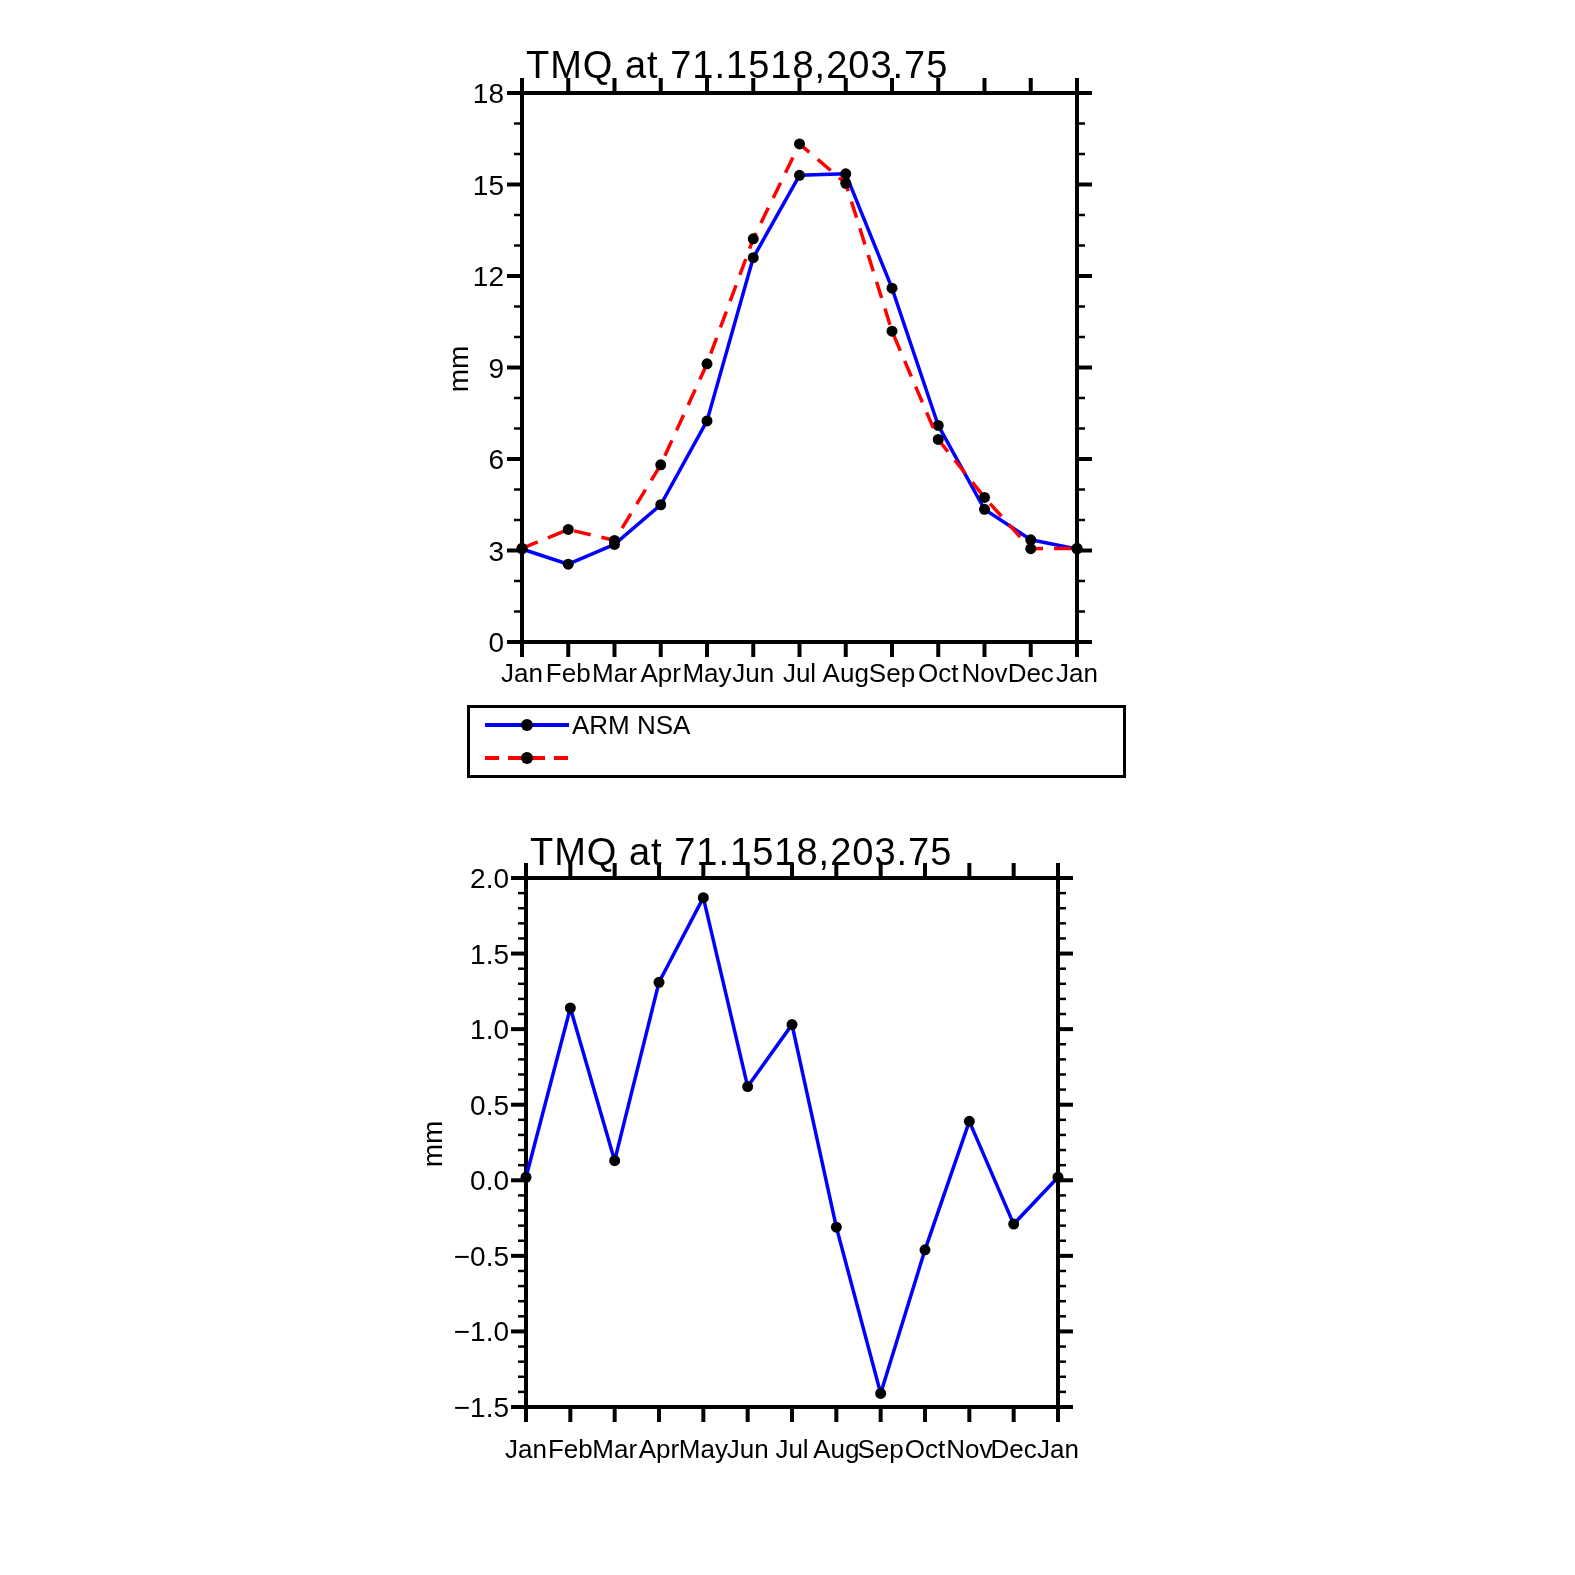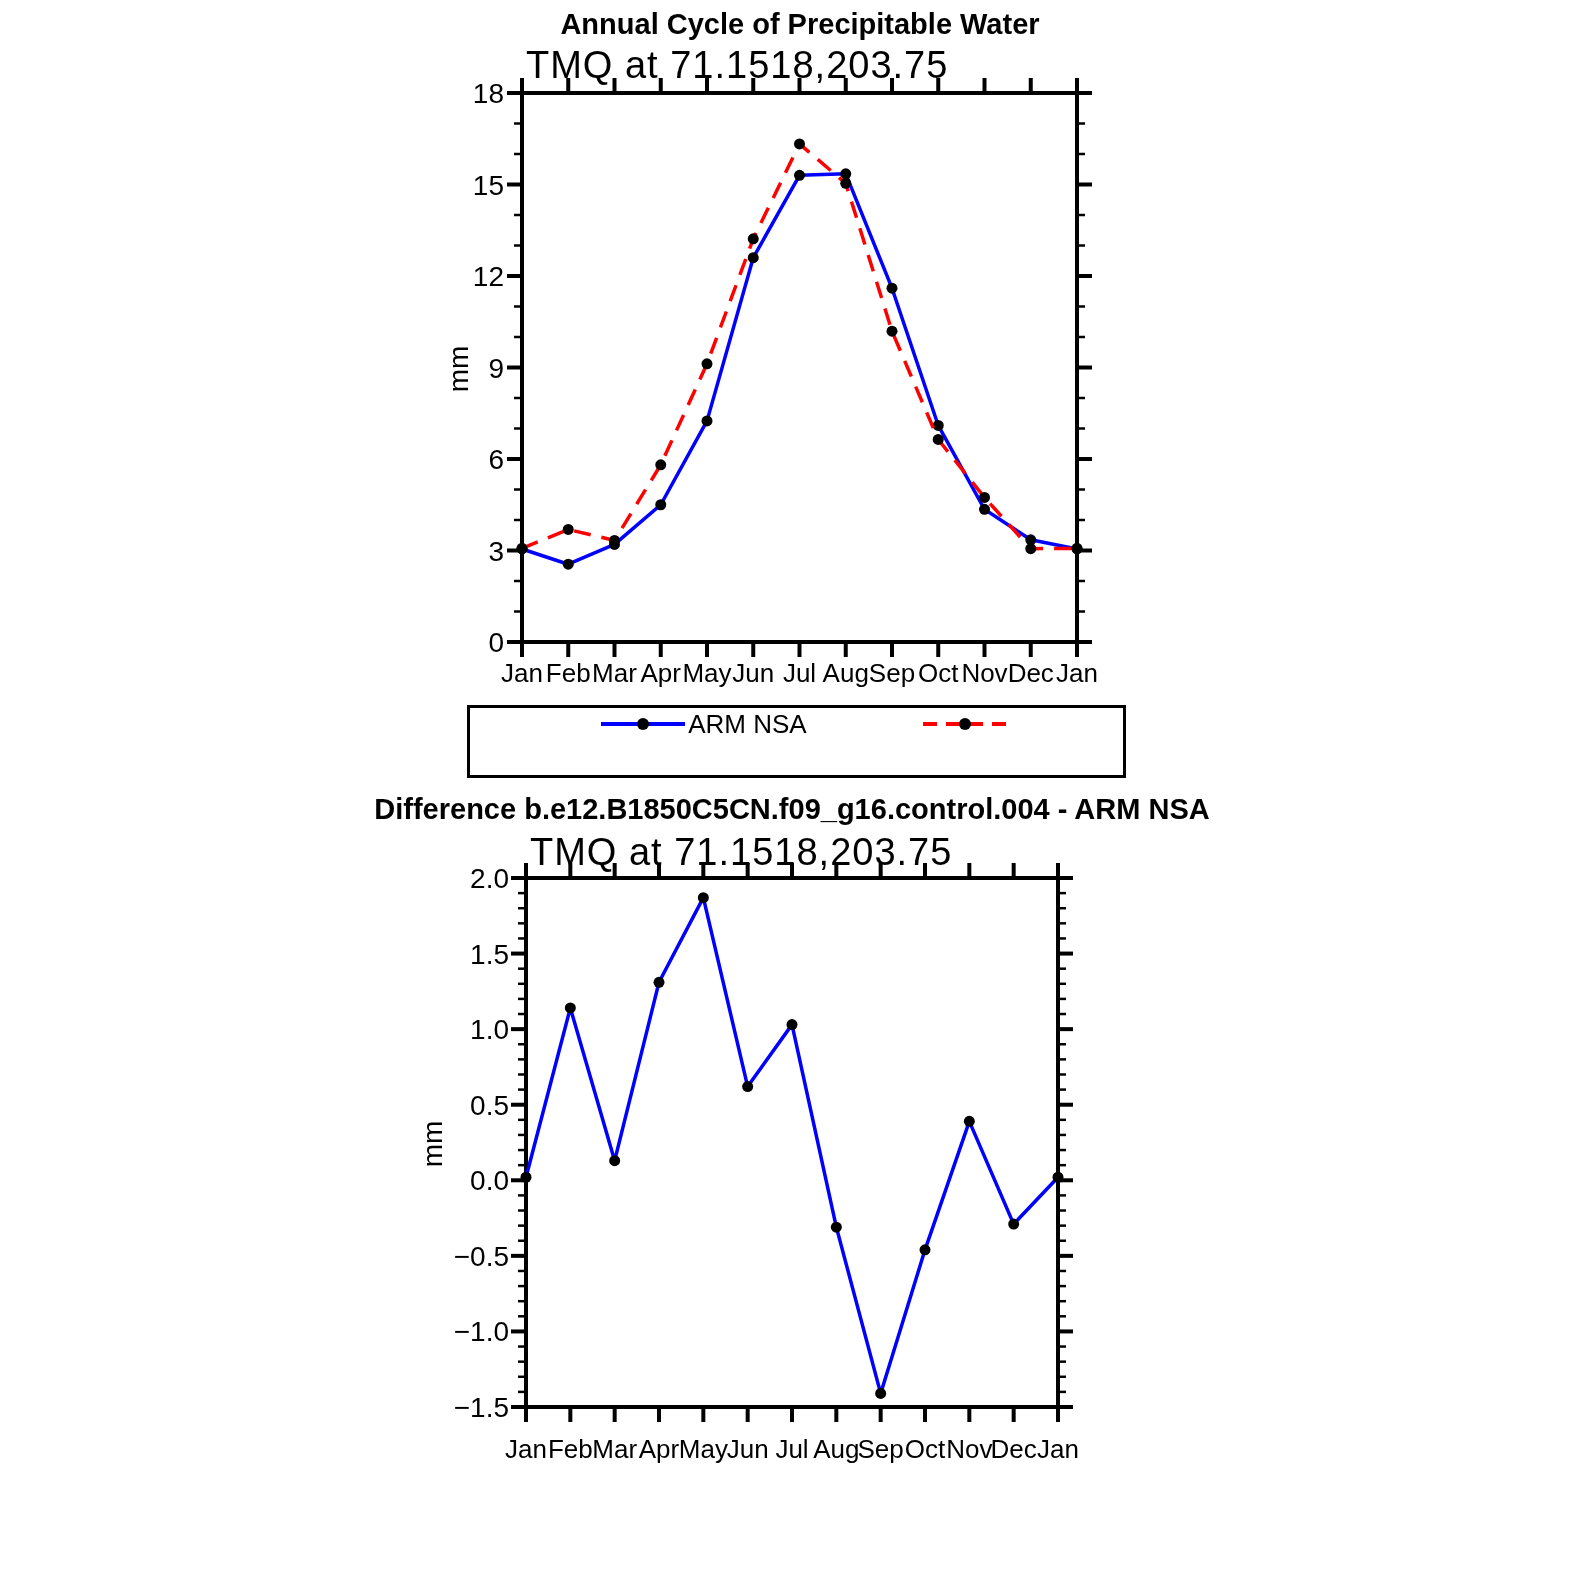--- a/index.html
+++ b/index.html
@@ -4,32 +4,31 @@
 <style>
   html,body{margin:0;padding:0;background:#fff;}
   #page{position:relative;width:1575px;height:1575px;background:#fff;overflow:hidden;
         font-family:"Liberation Sans",sans-serif;color:#000;}
   .plot-svg{position:absolute;left:0;top:0;width:1575px;height:1575px;}
   svg text{font-family:"Liberation Sans",sans-serif;fill:#000;}
   .chart-title{position:absolute;font-weight:bold;font-size:29px;text-align:center;white-space:nowrap;}
   .chart-subtitle{position:absolute;font-size:38px;letter-spacing:1px;white-space:nowrap;}
   .y-axis-label{position:absolute;font-size:28px;transform:rotate(-90deg);white-space:nowrap;}
   #legend{position:absolute;left:467px;top:705px;width:659px;height:73px;
-          border:3px solid #000;box-sizing:border-box;display:flex;flex-direction:row;
+          border:3px solid #000;box-sizing:border-box;display:flex;flex-direction:column;
           justify-content:space-evenly;padding-left:15px;}
   .legend-row{display:flex;align-items:center;height:32px;}
   .legend-swatch{width:84px;height:16px;flex:0 0 84px;}
   .legend-label{font-size:26px;margin-left:3px;white-space:nowrap;}
 </style>
 </head>
 <body>
 
 <div id="page">
 
-  <div class="chart-title" style="left:300px;top:8px;width:1000px;">Annual Cycle of Precipitable Water</div>
   <div class="chart-subtitle" style="left:526px;top:44px;">TMQ at 71.1518,203.75</div>
   <div class="y-axis-label" style="left:436px;top:353px;">mm</div>
 
   <svg id="plot-top" class="plot-svg" viewBox="0 0 1575 1575">
       <rect x="522" y="93" width="555" height="549" fill="none" stroke="#000" stroke-width="4"></rect>
       <line x1="522" y1="642" x2="522" y2="657" stroke="#000" stroke-width="4"></line>
       <line x1="522" y1="93" x2="522" y2="78" stroke="#000" stroke-width="4"></line>
       <text x="522" y="682" text-anchor="middle" font-size="26">Jan</text>
       <line x1="568.25" y1="642" x2="568.25" y2="657" stroke="#000" stroke-width="4"></line>
       <line x1="568.25" y1="93" x2="568.25" y2="78" stroke="#000" stroke-width="4"></line>
@@ -165,21 +164,20 @@
       <span class="legend-label">ARM NSA</span>
     </div>
     <div class="legend-row">
       <svg class="legend-swatch" viewBox="0 0 84 16">
           <line x1="0" y1="8" x2="84" y2="8" stroke="#ff0000" stroke-width="4" stroke-dasharray="14 9"></line>
           <circle cx="42" cy="8" r="6" fill="#000"></circle>
         </svg>
     </div>
   </div>
 
-  <div class="chart-title" style="left:292px;top:793px;width:1000px;">Difference b.e12.B1850C5CN.f09_g16.control.004 - ARM NSA</div>
   <div class="chart-subtitle" style="left:530px;top:831px;">TMQ at 71.1518,203.75</div>
   <div class="y-axis-label" style="left:410px;top:1128px;">mm</div>
 
   <svg id="plot-bottom" class="plot-svg" viewBox="0 0 1575 1575">
       <rect x="526" y="878" width="532" height="529" fill="none" stroke="#000" stroke-width="4"></rect>
       <line x1="526" y1="1407" x2="526" y2="1422" stroke="#000" stroke-width="4"></line>
       <line x1="526" y1="878" x2="526" y2="863" stroke="#000" stroke-width="4"></line>
       <text x="526" y="1458" text-anchor="middle" font-size="26">Jan</text>
       <line x1="570.3333333333334" y1="1407" x2="570.3333333333334" y2="1422" stroke="#000" stroke-width="4"></line>
       <line x1="570.3333333333334" y1="878" x2="570.3333333333334" y2="863" stroke="#000" stroke-width="4"></line>

